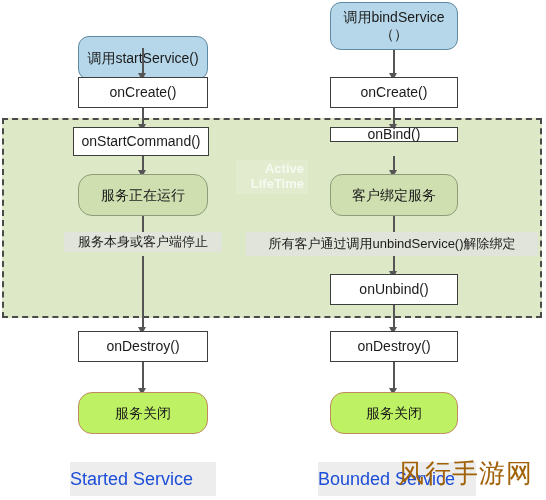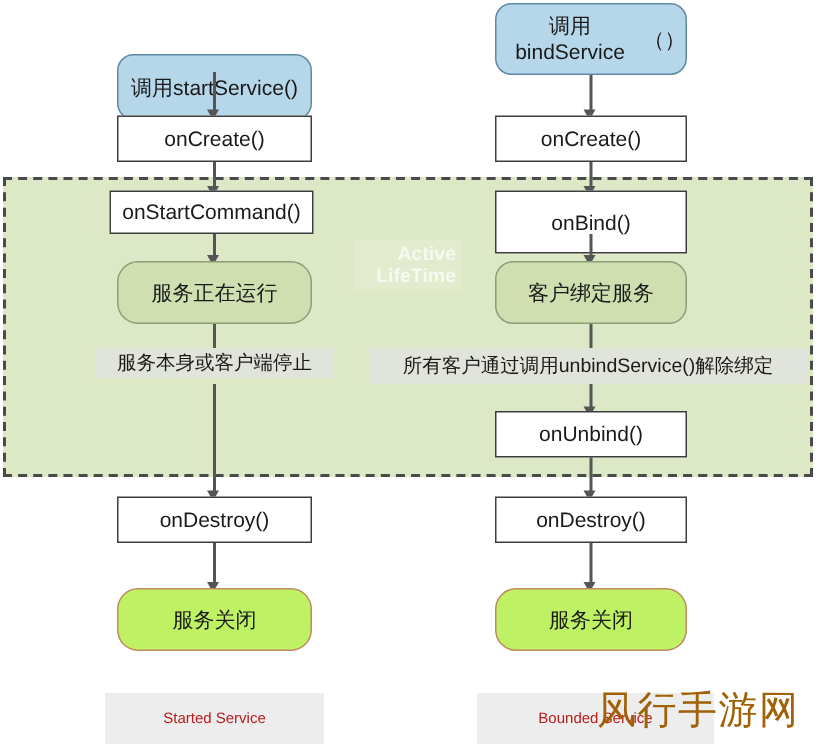--- a/index.html
+++ b/index.html
@@ -108,23 +108,22 @@
     border-right: 4.5px solid transparent;
     border-top: 7px solid #555555;
   }
 
   
   .legend {
     position: absolute;
     box-sizing: border-box;
     display: flex;
     align-items: center;
-    justify-content: center;
-    font-size: 10px;
-    color: #b91c1c;
+    font-size: 18px;
+    color: #1d4ed8;
     background: #ededed;
   }
 
   
   .watermark {
     position: absolute;
     left: 398px;
     top: 456px;
     font-size: 26px;
     letter-spacing: 1px;
@@ -186,36 +185,36 @@
   <div class="arrow-head" style="left:138px; top:388px;"></div>
 
   <div class="node node-round-orange" style="left:78px; top:392px; width:130px; height:42px;">
     <span>服务关闭</span>
   </div>
 
   <div class="legend" style="left:70px; top:462px; width:146px; height:34px;">
     <span>Started Service</span>
   </div>
 
-  <div class="node node-round-blue" style="left:330px; top:2px; width:128px; height:48px; flex-direction:row;">
+  <div class="node node-round-blue" style="left:330px; top:2px; width:128px; height:48px; flex-direction:column;">
     <span>调用bindService</span>
     <span>（）</span>
   </div>
 
   <div class="arrow-line" style="left:393px; top:50px; height:25px;"></div>
   <div class="arrow-head" style="left:389px; top:73px;"></div>
 
   <div class="node node-rect" style="left:330px; top:77px; width:128px; height:31px;">
     <span>onCreate()</span>
   </div>
 
   <div class="arrow-line" style="left:393px; top:108px; height:19px;"></div>
   <div class="arrow-head" style="left:389px; top:124px;"></div>
 
-  <div class="node node-rect" style="left:330px; top:127px; width:128px; height:42px;">
+  <div class="node node-rect" style="left:330px; top:127px; width:128px; height:15px;">
     <span>onBind()</span>
   </div>
 
   <div class="arrow-line" style="left:393px; top:156px; height:17px;"></div>
   <div class="arrow-head" style="left:389px; top:170px;"></div>
 
   <div class="node node-round-green" style="left:330px; top:174px; width:128px; height:42px;border-radius:12px;">
     <span>客户绑定服务</span>
   </div>
 

